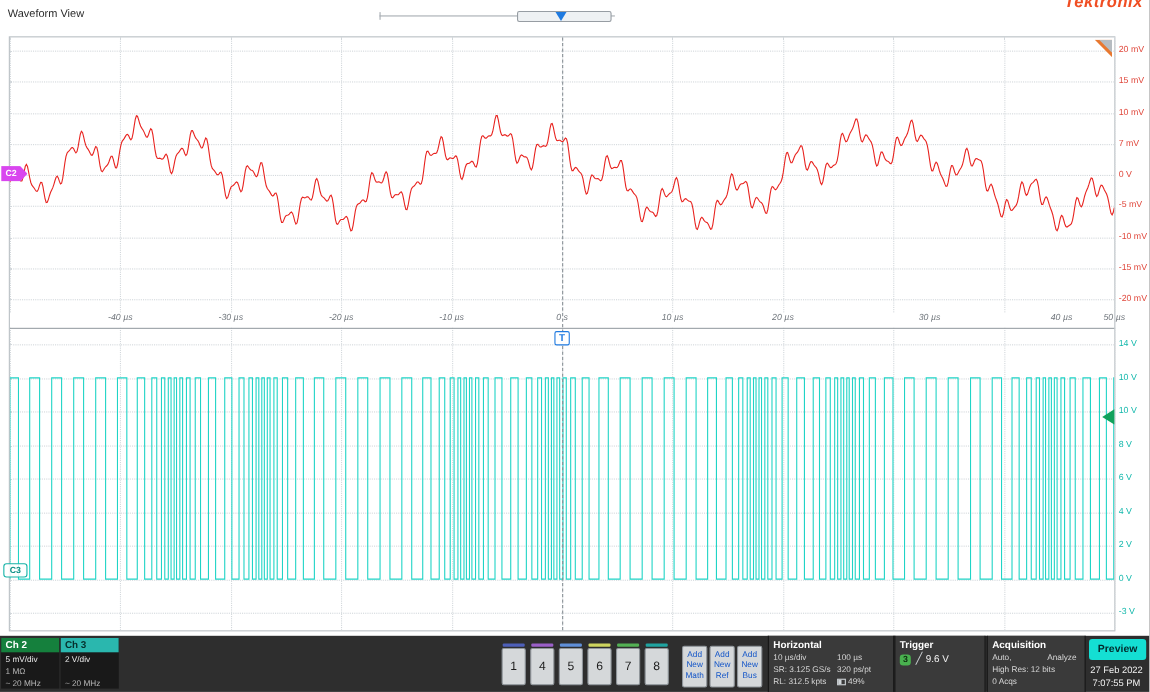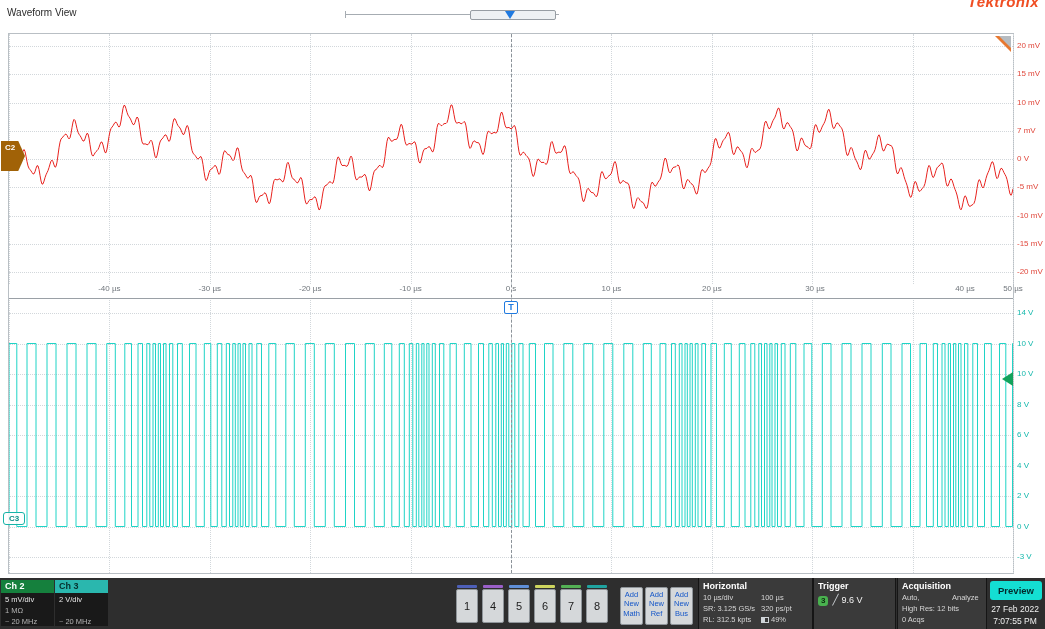--- a/index.html
+++ b/index.html
@@ -20,28 +20,28 @@
 
   
   #plot{position:absolute;left:8px;top:33px;width:1006px;height:541px;border:1px solid #b9bfc4;background:#fff;}
   .gridlayer{position:absolute;left:0;width:1004px;}
   #grid-top{top:0;height:250px;}
   #grid-bot{top:264px;height:275px;}
   .vline{position:absolute;top:0;bottom:0;width:0;border-left:1px dotted #d2d7db;}
   .hline{position:absolute;left:0;right:0;height:0;border-top:1px dotted #d2d7db;}
   #divider{position:absolute;left:0;width:1004px;top:264px;border-top:1px solid #9aa0a6;}
   #xlabels{position:absolute;left:0;top:249px;width:1004px;height:14px;}
-  .xlab{position:absolute;top:1px;transform:translateX(-50%);font-size:8px;color:#70767c;white-space:nowrap;}
+  .xlab{position:absolute;top:1px;transform:translateX(-50%);font-size:8px;color:#70767c;white-space:nowrap;font-style:italic;}
   #svg-top,#svg-bot{position:absolute;left:0;pointer-events:none;}
   #svg-top{top:0;}
   #svg-bot{top:264px;}
   #ch2path,#ch3path{fill:none;stroke-width:1;}
   #trigline{position:absolute;left:502px;top:0;height:539px;width:0;border-left:1px dashed #8b9298;}
   #tbadge{position:absolute;left:502px;top:267px;transform:translateX(-50%);width:14px;height:13px;background:#fff;border:1px solid #1f7ae0;color:#1f7ae0;font-size:9px;font-weight:bold;text-align:center;line-height:11px;border-radius:2px;}
-  #c2flag{position:absolute;left:-8px;top:107px;width:24px;height:30px;background:#a16207;color:#fff;font-size:8px;font-weight:bold;line-height:14px;padding-left:4px;clip-path:polygon(0 0,72% 0,100% 50%,72% 100%,0 100%);}
+  #c2flag{position:absolute;left:-8px;top:117px;width:24px;height:14px;background:#d946ef;color:#fff;font-size:8px;font-weight:bold;line-height:14px;padding-left:4px;clip-path:polygon(0 0,72% 0,100% 50%,72% 100%,0 100%);}
   #c3flag{position:absolute;left:-6px;top:478px;width:22px;height:13px;border:1px solid #16b3a8;color:#0b8e86;background:rgba(255,255,255,.85);font-size:8px;font-weight:bold;text-align:center;line-height:11px;border-radius:3px;}
   #trig-level-arrow{position:absolute;left:993px;top:338px;width:0;height:0;border-top:7px solid transparent;border-bottom:7px solid transparent;border-right:11px solid #12a25c;}
   #corner-tri{position:absolute;left:986px;top:2px;width:16px;height:16px;background:#e87830;clip-path:polygon(0 0,100% 0,100% 100%);}
   #corner-tri .inner{position:absolute;left:4px;top:0;width:12px;height:12px;background:#b6bcc1;clip-path:polygon(0 0,100% 0,100% 100%);}
 
   
   #ylab-top,#ylab-bot{position:absolute;left:1016px;width:29px;}
   #ylab-top{top:33px;height:250px;}
   #ylab-bot{top:297px;height:275px;}
   .ylab{position:absolute;left:1px;transform:translateY(-50%);font-size:8px;white-space:nowrap;}
@@ -147,21 +147,21 @@
         <div class="hline" style="top: 259px;"></div>
       </div>
     <div id="xlabels">
         <div class="xlab" style="left: 100.4px;">-40 µs</div>
         <div class="xlab" style="left: 200.8px;">-30 µs</div>
         <div class="xlab" style="left: 301.2px;">-20 µs</div>
         <div class="xlab" style="left: 401.6px;">-10 µs</div>
         <div class="xlab" style="left: 502px;">0 s</div>
         <div class="xlab" style="left: 602.4px;">10 µs</div>
         <div class="xlab" style="left: 702.8px;">20 µs</div>
-        <div class="xlab" style="left: 806px; text-align: right;">30 µs</div>
+        <div class="xlab" style="left: 836px; text-align: right;">30 µs</div>
         <div class="xlab" style="left: 956px;">40 µs</div>
         <div class="xlab" style="left: 1004px;">50 µs</div>
       </div>
     <div id="divider"></div>
 
     <svg id="svg-top" width="1004" height="250">
       <path id="ch2path" d="M0,131.7 L1,126.4 L2,124.0 L3,123.7 L4,124.0 L5,124.0 L6,123.8 L7,124.2 L8,125.9 L9,128.6 L10,130.6 L11,130.3 L12,127.0 L13,121.8 L14,117.2 L15,115.5 L16,117.4 L17,122.2 L18,127.6 L19,131.9 L20,134.3 L21,135.6 L22,136.9 L23,138.5 L24,139.9 L25,139.8 L26,137.7 L27,134.3 L28,131.7 L29,131.9 L30,135.4 L31,141.3 L32,146.9 L33,150.1 L34,149.9 L35,147.2 L36,143.7 L37,140.8 L38,138.7 L39,136.6 L40,133.6 L41,130.1 L42,127.1 L43,126.1 L44,127.7 L45,130.9 L46,133.2 L47,132.6 L48,128.2 L49,121.1 L50,113.8 L51,108.2 L52,105.1 L53,103.8 L54,102.9 L55,101.7 L56,100.4 L57,100.1 L58,101.3 L59,103.5 L60,104.9 L61,103.8 L62,99.6 L63,93.5 L64,88.0 L65,85.4 L66,86.4 L67,90.2 L68,94.7 L69,98.2 L70,100.2 L71,101.6 L72,103.2 L73,105.3 L74,107.0 L75,107.0 L76,104.9 L77,101.6 L78,99.3 L79,99.9 L80,104.1 L81,110.6 L82,117.1 L83,121.1 L84,122.1 L85,120.8 L86,118.9 L87,117.6 L88,116.7 L89,115.5 L90,113.3 L91,110.3 L92,108.1 L93,108.1 L94,110.9 L95,115.1 L96,118.5 L97,118.7 L98,115.1 L99,108.9 L100,102.4 L101,97.4 L102,94.5 L103,93.1 L104,91.8 L105,90.0 L106,88.5 L107,88.1 L108,89.5 L109,91.8 L110,93.1 L111,91.7 L112,87.0 L113,80.4 L114,74.4 L115,71.3 L116,71.7 L117,74.7 L118,78.3 L119,81.1 L120,82.7 L121,84.1 L122,86.1 L123,88.6 L124,90.5 L125,90.6 L126,88.5 L127,85.2 L128,83.0 L129,84.0 L130,88.7 L131,95.8 L132,102.8 L133,107.8 L134,109.9 L135,110.1 L136,109.8 L137,110.1 L138,110.7 L139,110.6 L140,109.3 L141,107.3 L142,106.2 L143,107.6 L144,111.8 L145,117.5 L146,122.3 L147,123.9 L148,121.7 L149,117.0 L150,111.8 L151,108.0 L152,106.0 L153,105.0 L154,103.8 L155,102.2 L156,100.9 L157,101.0 L158,102.9 L159,105.8 L160,107.4 L161,106.1 L162,101.3 L163,94.6 L164,88.4 L165,84.9 L166,84.8 L167,86.9 L168,89.7 L169,91.6 L170,92.8 L171,94.0 L172,96.0 L173,98.6 L174,100.5 L175,100.3 L176,97.7 L177,94.0 L178,91.5 L179,92.4 L180,97.0 L181,104.1 L182,111.2 L183,116.4 L184,119.1 L185,120.3 L186,121.3 L187,122.8 L188,124.4 L189,125.0 L190,124.3 L191,122.9 L192,122.6 L193,125.1 L194,130.5 L195,137.5 L196,143.6 L197,146.5 L198,145.6 L199,142.4 L200,138.7 L201,136.1 L202,135.1 L203,134.6 L204,133.7 L205,132.3 L206,131.4 L207,132.1 L208,134.8 L209,138.3 L210,140.4 L211,139.2 L212,134.5 L213,127.7 L214,121.3 L215,117.5 L216,116.7 L217,118.0 L218,119.6 L219,120.5 L220,120.8 L221,121.5 L222,123.2 L223,125.4 L224,126.7 L225,125.7 L226,122.1 L227,117.4 L228,114.0 L229,114.0 L230,117.8 L231,124.0 L232,130.3 L233,134.9 L234,137.4 L235,138.7 L236,140.0 L237,141.8 L238,143.6 L239,144.2 L240,143.3 L241,141.7 L242,141.5 L243,144.3 L244,150.3 L245,157.9 L246,164.6 L247,168.2 L248,168.3 L249,166.1 L250,163.5 L251,162.0 L252,161.6 L253,161.4 L254,160.7 L255,159.4 L256,158.7 L257,160.0 L258,163.2 L259,167.3 L260,169.7 L261,168.8 L262,164.1 L263,157.3 L264,150.8 L265,146.7 L266,145.2 L267,145.5 L268,145.9 L269,145.6 L270,145.0 L271,144.9 L272,146.0 L273,147.5 L274,147.9 L275,145.7 L276,140.7 L277,134.5 L278,129.7 L279,128.3 L280,130.6 L281,135.3 L282,140.1 L283,143.3 L284,144.8 L285,145.4 L286,146.3 L287,147.8 L288,148.9 L289,148.6 L290,146.7 L291,144.3 L292,143.5 L293,145.9 L294,151.6 L295,159.1 L296,165.8 L297,169.5 L298,169.9 L299,168.3 L300,166.5 L301,165.6 L302,165.6 L303,165.5 L304,164.6 L305,163.2 L306,162.8 L307,164.4 L308,168.3 L309,172.9 L310,175.9 L311,175.2 L312,170.8 L313,164.3 L314,157.9 L315,153.7 L316,151.9 L317,151.3 L318,150.8 L319,149.6 L320,148.2 L321,147.7 L322,148.3 L323,149.4 L324,149.0 L325,145.7 L326,139.4 L327,131.9 L328,125.7 L329,122.9 L330,123.7 L331,126.6 L332,129.7 L333,131.4 L334,131.6 L335,131.3 L336,131.5 L337,132.1 L338,132.3 L339,130.8 L340,127.6 L341,123.9 L342,122.1 L343,123.7 L344,128.8 L345,135.7 L346,141.9 L347,145.4 L348,145.9 L349,144.6 L350,143.3 L351,142.9 L352,143.1 L353,143.0 L354,142.0 L355,140.7 L356,140.5 L357,142.7 L358,147.4 L359,152.8 L360,156.4 L361,156.5 L362,152.8 L363,147.0 L364,141.5 L365,137.8 L366,136.1 L367,135.5 L368,134.6 L369,133.1 L370,131.7 L371,131.3 L372,132.3 L373,133.5 L374,133.0 L375,129.3 L376,122.5 L377,114.3 L378,107.4 L379,103.7 L380,103.4 L381,105.1 L382,106.9 L383,107.3 L384,106.6 L385,105.7 L386,105.4 L387,105.5 L388,104.9 L389,102.3 L390,97.9 L391,93.2 L392,90.3 L393,91.1 L394,95.5 L395,101.8 L396,107.4 L397,110.6 L398,111.2 L399,110.3 L400,109.5 L401,109.6 L402,110.1 L403,110.0 L404,109.0 L405,107.8 L406,108.1 L407,111.1 L408,116.7 L409,123.2 L410,127.9 L411,129.1 L412,126.7 L413,122.2 L414,118.0 L415,115.5 L416,114.7 L417,114.7 L418,114.2 L419,113.2 L420,112.6 L421,113.2 L422,115.3 L423,117.5 L424,117.8 L425,114.6 L426,108.2 L427,100.3 L428,93.6 L429,89.9 L430,89.4 L431,90.5 L432,91.6 L433,91.6 L434,90.6 L435,89.7 L436,89.5 L437,89.5 L438,88.5 L439,85.3 L440,80.1 L441,74.5 L442,71.0 L443,71.1 L444,74.9 L445,80.6 L446,85.8 L447,88.6 L448,89.2 L449,88.7 L450,88.4 L451,89.0 L452,89.7 L453,89.6 L454,88.6 L455,87.5 L456,88.2 L457,91.9 L458,98.5 L459,106.0 L460,111.9 L461,114.4 L462,113.3 L463,110.5 L464,107.9 L465,106.8 L466,107.3 L467,108.2 L468,108.6 L469,108.6 L470,109.2 L471,111.3 L472,115.1 L473,118.8 L474,120.5 L475,118.5 L476,113.2 L477,106.3 L478,100.4 L479,97.4 L480,97.3 L481,98.5 L482,99.6 L483,99.6 L484,98.9 L485,98.4 L486,98.7 L487,99.1 L488,98.2 L489,94.7 L490,89.0 L491,82.8 L492,78.7 L493,78.3 L494,81.6 L495,86.6 L496,91.1 L497,93.5 L498,93.9 L499,93.5 L500,93.5 L501,94.2 L502,94.8 L503,94.4 L504,92.9 L505,91.5 L506,92.2 L507,96.2 L508,103.2 L509,111.3 L510,117.8 L511,121.1 L512,121.1 L513,119.5 L514,118.2 L515,118.4 L516,119.8 L517,121.4 L518,122.5 L519,123.3 L520,125.0 L521,128.6 L522,134.0 L523,139.3 L524,142.4 L525,141.7 L526,137.6 L527,131.9 L528,127.2 L529,125.1 L530,125.5 L531,127.1 L532,128.3 L533,128.5 L534,128.3 L535,128.5 L536,129.5 L537,130.4 L538,129.6 L539,126.0 L540,119.8 L541,113.2 L542,108.5 L543,107.5 L544,109.9 L545,114.0 L546,117.6 L547,119.2 L548,119.0 L549,118.3 L550,118.1 L551,118.4 L552,118.3 L553,116.9 L554,114.4 L555,112.0 L556,111.9 L557,115.4 L558,122.0 L559,129.8 L560,136.1 L561,139.3 L562,139.6 L563,138.4 L564,137.7 L565,138.4 L566,140.0 L567,141.6 L568,142.7 L569,143.7 L570,145.9 L571,150.3 L572,156.7 L573,163.1 L574,167.2 L575,167.4 L576,164.2 L577,159.5 L578,155.7 L579,154.3 L580,155.2 L581,156.9 L582,158.2 L583,158.6 L584,158.7 L585,159.6 L586,161.3 L587,162.7 L588,162.0 L589,158.2 L590,151.7 L591,144.5 L592,139.2 L593,137.5 L594,139.0 L595,142.0 L596,144.3 L597,144.9 L598,143.9 L599,142.6 L600,141.7 L601,141.1 L602,139.9 L603,137.1 L604,132.9 L605,129.0 L606,127.5 L607,129.7 L608,135.2 L609,141.8 L610,147.0 L611,149.4 L612,149.0 L613,147.5 L614,146.6 L615,146.9 L616,147.9 L617,148.7 L618,148.9 L619,149.3 L620,151.3 L621,155.9 L622,162.6 L623,169.4 L624,173.8 L625,174.5 L626,171.8 L627,167.7 L628,164.6 L629,163.6 L630,164.6 L631,166.3 L632,167.5 L633,168.0 L634,168.5 L635,170.0 L636,172.4 L637,174.4 L638,174.0 L639,170.2 L640,163.5 L641,156.0 L642,150.4 L643,148.2 L644,148.9 L645,150.9 L646,152.2 L647,151.8 L648,150.1 L649,148.2 L650,146.8 L651,145.5 L652,143.0 L653,138.7 L654,132.8 L655,127.2 L656,124.1 L657,124.9 L658,128.9 L659,134.0 L660,137.8 L661,138.9 L662,137.6 L663,135.3 L664,133.7 L665,133.1 L666,133.1 L667,132.6 L668,131.6 L669,130.9 L670,132.2 L671,136.4 L672,142.9 L673,149.6 L674,154.1 L675,154.9 L676,152.5 L677,148.8 L678,146.1 L679,145.5 L680,146.7 L681,148.3 L682,149.5 L683,150.1 L684,151.2 L685,153.5 L686,156.9 L687,159.7 L688,160.0 L689,156.6 L690,150.3 L691,143.1 L692,137.8 L693,135.6 L694,136.1 L695,137.7 L696,138.5 L697,137.8 L698,136.0 L699,134.2 L700,132.8 L701,131.3 L702,128.3 L703,123.0 L704,116.0 L705,109.2 L706,105.0 L707,104.6 L708,107.4 L709,111.3 L710,113.9 L711,113.9 L712,111.7 L713,108.9 L714,106.7 L715,105.4 L716,104.3 L717,102.5 L718,100.2 L719,98.4 L720,98.9 L721,102.6 L722,108.8 L723,115.4 L724,119.8 L725,120.6 L726,118.5 L727,115.3 L728,113.1 L729,112.9 L730,114.3 L731,116.0 L732,117.2 L733,118.3 L734,120.2 L735,123.6 L736,128.3 L737,132.3 L738,133.8 L739,131.4 L740,126.1 L741,120.0 L742,115.6 L743,114.2 L744,115.3 L745,117.2 L746,118.4 L747,118.2 L748,117.1 L749,116.2 L750,115.8 L751,114.9 L752,112.2 L753,106.9 L754,99.7 L755,92.6 L756,88.0 L757,87.2 L758,89.6 L759,92.8 L760,94.8 L761,94.3 L762,91.9 L763,89.0 L764,86.6 L765,84.9 L766,83.1 L767,80.4 L768,77.0 L769,74.3 L770,74.2 L771,77.5 L772,83.5 L773,89.8 L774,94.1 L775,95.0 L776,93.1 L777,90.4 L778,88.7 L779,88.9 L780,90.5 L781,92.3 L782,93.7 L783,95.2 L784,97.9 L785,102.6 L786,108.6 L787,114.2 L788,117.0 L789,116.0 L790,112.0 L791,107.3 L792,104.3 L793,104.2 L794,106.3 L795,109.2 L796,111.2 L797,112.1 L798,112.5 L799,113.2 L800,114.4 L801,114.9 L802,113.3 L803,108.7 L804,101.9 L805,95.3 L806,91.2 L807,90.7 L808,93.1 L809,96.4 L810,98.3 L811,97.9 L812,95.7 L813,93.1 L814,91.1 L815,89.4 L816,87.2 L817,83.8 L818,79.5 L819,76.1 L820,75.3 L821,78.2 L822,83.8 L823,89.9 L824,93.8 L825,94.6 L826,92.8 L827,90.3 L828,88.9 L829,89.2 L830,90.7 L831,92.2 L832,93.3 L833,94.9 L834,98.1 L835,103.6 L836,110.7 L837,117.3 L838,121.2 L839,121.3 L840,118.5 L841,115.1 L842,113.4 L843,114.4 L844,117.5 L845,121.2 L846,124.2 L847,126.2 L848,128.0 L849,130.5 L850,133.4 L851,135.5 L852,135.2 L853,131.6 L854,125.7 L855,119.9 L856,116.5 L857,116.6 L858,119.4 L859,122.9 L860,125.0 L861,124.9 L862,123.2 L863,121.2 L864,119.6 L865,118.1 L866,115.6 L867,111.6 L868,106.5 L869,102.2 L870,100.8 L871,103.1 L872,108.0 L873,113.4 L874,116.7 L875,116.9 L876,114.7 L877,112.0 L878,110.3 L879,110.2 L880,110.8 L881,111.3 L882,111.6 L883,112.5 L884,115.4 L885,121.0 L886,128.3 L887,135.1 L888,139.3 L889,139.7 L890,137.4 L891,134.6 L892,133.5 L893,135.1 L894,138.5 L895,142.4 L896,145.7 L897,148.3 L898,151.2 L899,155.0 L900,159.3 L901,162.7 L902,163.3 L903,160.6 L904,155.4 L905,150.3 L906,147.5 L907,148.2 L908,151.3 L909,154.9 L910,157.1 L911,157.3 L912,156.2 L913,154.8 L914,153.7 L915,152.3 L916,149.5 L917,144.8 L918,138.8 L919,133.7 L920,131.4 L921,132.8 L922,136.9 L923,141.2 L924,143.5 L925,142.7 L926,139.8 L927,136.4 L928,133.9 L929,132.7 L930,132.0 L931,130.9 L932,129.5 L933,129.0 L934,130.8 L935,135.5 L936,142.2 L937,148.4 L938,151.9 L939,151.9 L940,149.2 L941,146.2 L942,144.9 L943,146.1 L944,149.1 L945,152.5 L946,155.3 L947,157.8 L948,161.0 L949,165.4 L950,170.5 L951,174.6 L952,175.8 L953,173.5 L954,168.8 L955,164.1 L956,161.8 L957,162.7 L958,166.0 L959,169.6 L960,171.9 L961,172.4 L962,171.7 L963,171.0 L964,170.4 L965,169.3 L966,166.4 L967,161.1 L968,154.5 L969,148.7 L970,145.7 L971,146.3 L972,149.5 L973,152.8 L974,154.0 L975,152.3 L976,148.6 L977,144.4 L978,141.1 L979,138.7 L980,136.4 L981,133.4 L982,130.1 L983,127.8 L984,128.2 L985,131.7 L986,137.1 L987,142.2 L988,144.6 L989,143.5 L990,140.0 L991,136.3 L992,134.3 L993,134.6 L994,136.5 L995,138.7 L996,140.5 L997,142.4 L998,145.4 L999,150.0 L1000,155.5 L1001,159.9 L1002,161.3 L1003,159.2 L1004,154.7" style="stroke: rgb(232, 35, 31);"></path>
     </svg>
     <svg id="svg-bot" width="1004" height="275">
       <path id="ch3path" d="M0,228.5 L0.0,228.5 L0.0,45.5 L7.8,45.5 L7.8,228.5 L18.0,228.5 L18.0,45.5 L27.0,45.5 L27.0,228.5 L38.0,228.5 L38.0,45.5 L47.0,45.5 L47.0,228.5 L58.0,228.5 L58.0,45.5 L67.0,45.5 L67.0,228.5 L78.0,228.5 L78.0,45.5 L87.0,45.5 L87.0,228.5 L97.8,228.5 L97.8,45.5 L106.3,45.5 L106.3,228.5 L115.8,228.5 L115.8,45.5 L122.5,45.5 L122.5,228.5 L129.0,228.5 L129.0,45.5 L133.5,45.5 L133.5,228.5 L137.8,228.5 L137.8,45.5 L140.8,45.5 L140.8,228.5 L144.0,228.5 L144.0,45.5 L146.5,45.5 L146.5,228.5 L149.3,228.5 L149.3,45.5 L151.5,45.5 L151.5,228.5 L154.5,228.5 L154.5,45.5 L157.0,45.5 L157.0,228.5 L160.5,228.5 L160.5,45.5 L163.8,45.5 L163.8,228.5 L168.5,228.5 L168.5,45.5 L173.3,45.5 L173.3,228.5 L180.5,228.5 L180.5,45.5 L187.0,45.5 L187.0,228.5 L195.3,228.5 L195.3,45.5 L201.8,45.5 L201.8,228.5 L208.3,228.5 L208.3,45.5 L212.8,45.5 L212.8,228.5 L217.3,228.5 L217.3,45.5 L220.5,45.5 L220.5,228.5 L223.8,228.5 L223.8,45.5 L226.3,45.5 L226.3,228.5 L229.0,228.5 L229.0,45.5 L231.3,45.5 L231.3,228.5 L234.0,228.5 L234.0,45.5 L236.5,45.5 L236.5,228.5 L240.0,228.5 L240.0,45.5 L243.0,45.5 L243.0,228.5 L247.8,228.5 L247.8,45.5 L252.5,45.5 L252.5,228.5 L259.8,228.5 L259.8,45.5 L266.8,45.5 L266.8,228.5 L276.8,228.5 L276.8,45.5 L285.3,45.5 L285.3,228.5 L296.3,228.5 L296.3,45.5 L305.3,45.5 L305.3,228.5 L316.3,228.5 L316.3,45.5 L325.3,45.5 L325.3,228.5 L336.5,228.5 L336.5,45.5 L345.5,45.5 L345.5,228.5 L356.3,228.5 L356.3,45.5 L365.3,45.5 L365.3,228.5 L375.3,228.5 L375.3,45.5 L382.8,45.5 L382.8,228.5 L390.3,228.5 L390.3,45.5 L395.3,45.5 L395.3,228.5 L400.3,228.5 L400.3,45.5 L403.8,45.5 L403.8,228.5 L407.3,228.5 L407.3,45.5 L409.8,45.5 L409.8,228.5 L412.8,228.5 L412.8,45.5 L415.0,45.5 L415.0,228.5 L417.8,228.5 L417.8,45.5 L420.0,45.5 L420.0,228.5 L423.3,228.5 L423.3,45.5 L426.3,45.5 L426.3,228.5 L430.5,228.5 L430.5,45.5 L434.8,45.5 L434.8,228.5 L441.0,228.5 L441.0,45.5 L447.3,45.5 L447.3,228.5 L455.3,228.5 L455.3,45.5 L462.0,45.5 L462.0,228.5 L469.5,228.5 L469.5,45.5 L474.5,45.5 L474.5,228.5 L479.8,228.5 L479.8,45.5 L483.3,45.5 L483.3,228.5 L486.8,228.5 L486.8,45.5 L489.5,45.5 L489.5,228.5 L492.3,228.5 L492.3,45.5 L494.5,45.5 L494.5,228.5 L497.3,228.5 L497.3,45.5 L499.8,45.5 L499.8,228.5 L502.8,228.5 L502.8,45.5 L505.8,45.5 L505.8,228.5 L509.8,228.5 L509.8,45.5 L514.0,45.5 L514.0,228.5 L520.3,228.5 L520.3,45.5 L526.5,45.5 L526.5,228.5 L535.5,228.5 L535.5,45.5 L544.0,45.5 L544.0,228.5 L554.8,228.5 L554.8,45.5 L563.8,45.5 L563.8,228.5 L574.8,228.5 L574.8,45.5 L583.8,45.5 L583.8,228.5 L594.8,228.5 L594.8,45.5 L603.8,45.5 L603.8,228.5 L614.8,228.5 L614.8,45.5 L623.8,45.5 L623.8,228.5 L634.3,228.5 L634.3,45.5 L642.3,45.5 L642.3,228.5 L651.0,228.5 L651.0,45.5 L656.8,45.5 L656.8,228.5 L662.5,228.5 L662.5,45.5 L666.3,45.5 L666.3,228.5 L670.3,228.5 L670.3,45.5 L673.0,45.5 L673.0,228.5 L676.0,228.5 L676.0,45.5 L678.3,45.5 L678.3,228.5 L681.0,228.5 L681.0,45.5 L683.3,45.5 L683.3,228.5 L686.3,228.5 L686.3,45.5 L689.0,45.5 L689.0,228.5 L692.8,228.5 L692.8,45.5 L696.5,45.5 L696.5,228.5 L702.0,228.5 L702.0,45.5 L707.5,45.5 L707.5,228.5 L715.3,228.5 L715.3,45.5 L722.3,45.5 L722.3,228.5 L730.3,228.5 L730.3,45.5 L736.0,45.5 L736.0,228.5 L741.8,228.5 L741.8,45.5 L745.8,45.5 L745.8,228.5 L749.8,228.5 L749.8,45.5 L752.5,45.5 L752.5,228.5 L755.5,228.5 L755.5,45.5 L758.0,45.5 L758.0,228.5 L760.8,228.5 L760.8,45.5 L763.0,45.5 L763.0,228.5 L766.0,228.5 L766.0,45.5 L768.5,45.5 L768.5,228.5 L772.3,228.5 L772.3,45.5 L776.0,45.5 L776.0,228.5 L781.3,228.5 L781.3,45.5 L786.8,45.5 L786.8,228.5 L795.0,228.5 L795.0,45.5 L802.8,45.5 L802.8,228.5 L813.3,228.5 L813.3,45.5 L822.0,45.5 L822.0,228.5 L833.0,228.5 L833.0,45.5 L842.0,45.5 L842.0,228.5 L853.0,228.5 L853.0,45.5 L862.0,45.5 L862.0,228.5 L873.3,228.5 L873.3,45.5 L882.0,45.5 L882.0,228.5 L893.0,228.5 L893.0,45.5 L901.5,45.5 L901.5,228.5 L911.0,228.5 L911.0,45.5 L917.5,45.5 L917.5,228.5 L924.3,228.5 L924.3,45.5 L928.5,45.5 L928.5,228.5 L933.0,228.5 L933.0,45.5 L936.0,45.5 L936.0,228.5 L939.3,228.5 L939.3,45.5 L941.5,45.5 L941.5,228.5 L944.5,228.5 L944.5,45.5 L946.8,45.5 L946.8,228.5 L949.5,228.5 L949.5,45.5 L952.0,45.5 L952.0,228.5 L955.5,228.5 L955.5,45.5 L958.8,45.5 L958.8,228.5 L963.8,228.5 L963.8,45.5 L968.5,45.5 L968.5,228.5 L975.5,228.5 L975.5,45.5 L982.3,45.5 L982.3,228.5 L990.5,228.5 L990.5,45.5 L996.8,45.5 L996.8,228.5 L1003.5,228.5 L1003.5,45.5 L1004,45.5" style="stroke: rgb(31, 212, 198);"></path>

